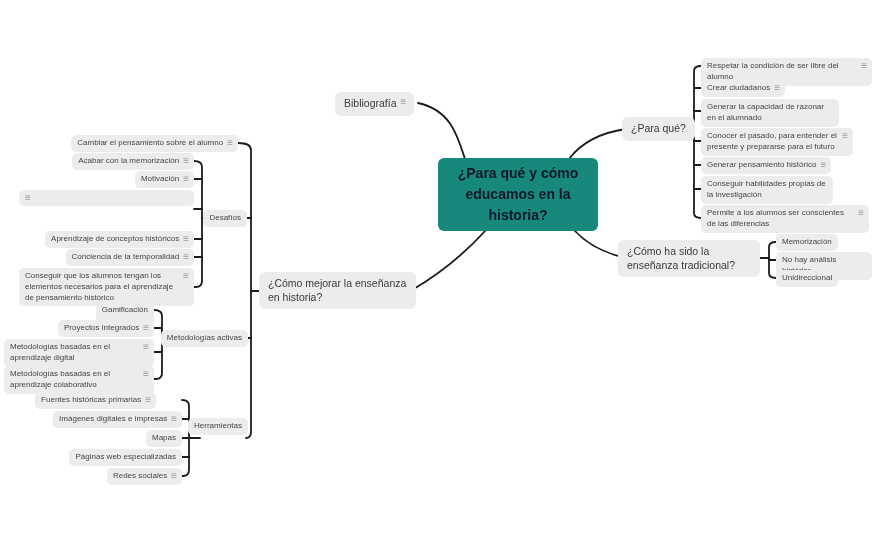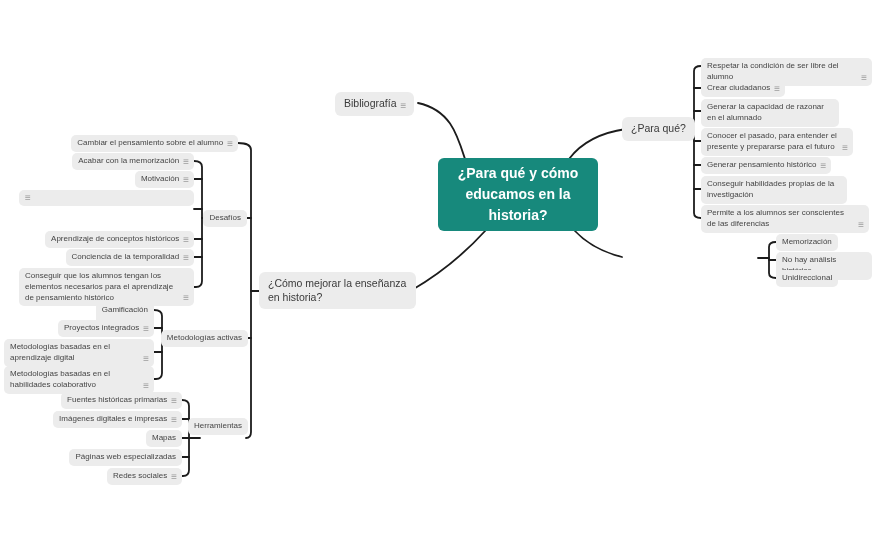--- a/index.html
+++ b/index.html
@@ -14,21 +14,21 @@
   .node{
     position:absolute;
     z-index:2;
     background:#ececec;
     border-radius:5px;
     color:#454545;
     font-size:8px;
     line-height:1.35;
     padding:3px 6px;
     display:flex;
-    align-items:flex-end;
+    align-items:flex-start;
     gap:4px;
     box-sizing:border-box;
   }
   .node .txt{display:block;}
   .micon{
     color:#9c9c9c;
     font-size:10px;
     line-height:1;
     flex:0 0 auto;
     cursor:pointer;
@@ -40,21 +40,21 @@
     border-radius:6px;
     padding:5px 9px;
     line-height:1.3;
   }
   .label{
     font-size:8px;
     padding:3px 6px;
   }
   .root{
     background:#17897c;
-    color:#ffffff;
+    color:#0f172a;
     font-size:14px;
     font-weight:bold;
     text-align:center;
     border-radius:6px;
     justify-content:center;
     line-height:1.5;
     padding:5px 10px;
   }
 </style>
 </head>
@@ -130,28 +130,31 @@
     <span class="txt">Generar la capacidad de razonar en el alumnado</span>
   </div>
   <div class="node" style="left:701px;top:128px;width:152px;">
     <span class="txt">Conocer el pasado, para entender el presente y prepararse para el futuro</span>
     <span class="micon">≡</span>
   </div>
   <div class="node" style="left:701px;top:157px;">
     <span class="txt">Generar pensamiento histórico</span>
     <span class="micon">≡</span>
   </div>
-  <div class="node" style="left:701px;top:176px;width:146px;">
+  <div class="node" style="left:701px;top:176px;width:132px;">
     <span class="txt">Conseguir habilidades propias de la investigación</span>
   </div>
   <div class="node" style="left:701px;top:205px;width:168px;">
     <span class="txt">Permite a los alumnos ser conscientes de las diferencias</span>
     <span class="micon">≡</span>
   </div>
 
+  <div class="node branch" style="left:618px;top:240px;width:142px;">
+    <span class="txt">¿Cómo ha sido la enseñanza tradicional?</span>
+  </div>
   <div class="node" style="left:776px;top:234px;">
     <span class="txt">Memorización</span>
   </div>
   <div class="node" style="left:776px;top:252px;">
     <span class="txt">No hay análisis histórico</span>
   </div>
   <div class="node" style="left:776px;top:270px;">
     <span class="txt">Unidireccional</span>
   </div>
 
@@ -199,28 +202,28 @@
   </div>
   <div class="node" style="right:718px;top:320px;">
     <span class="txt">Proyectos integrados</span>
     <span class="micon">≡</span>
   </div>
   <div class="node" style="right:718px;top:339px;width:150px;">
     <span class="txt">Metodologías basadas en el aprendizaje digital</span>
     <span class="micon">≡</span>
   </div>
   <div class="node" style="right:718px;top:366px;width:150px;">
-    <span class="txt">Metodologías basadas en el habilidades colaborativo</span>
+    <span class="txt">Metodologías basadas en el aprendizaje colaborativo</span>
     <span class="micon">≡</span>
   </div>
 
   <div class="node label" style="right:624px;top:418px;">
     <span class="txt">Herramientas</span>
   </div>
-  <div class="node" style="right:690px;top:392px;margin-left:24px;">
+  <div class="node" style="right:716px;top:392px;margin-left:24px;">
     <span class="txt">Fuentes históricas primarias</span>
     <span class="micon">≡</span>
   </div>
   <div class="node" style="right:690px;top:411px;">
     <span class="txt">Imágenes digitales e impresas</span>
     <span class="micon">≡</span>
   </div>
   <div class="node" style="right:690px;top:430px;">
     <span class="txt">Mapas</span>
   </div>

